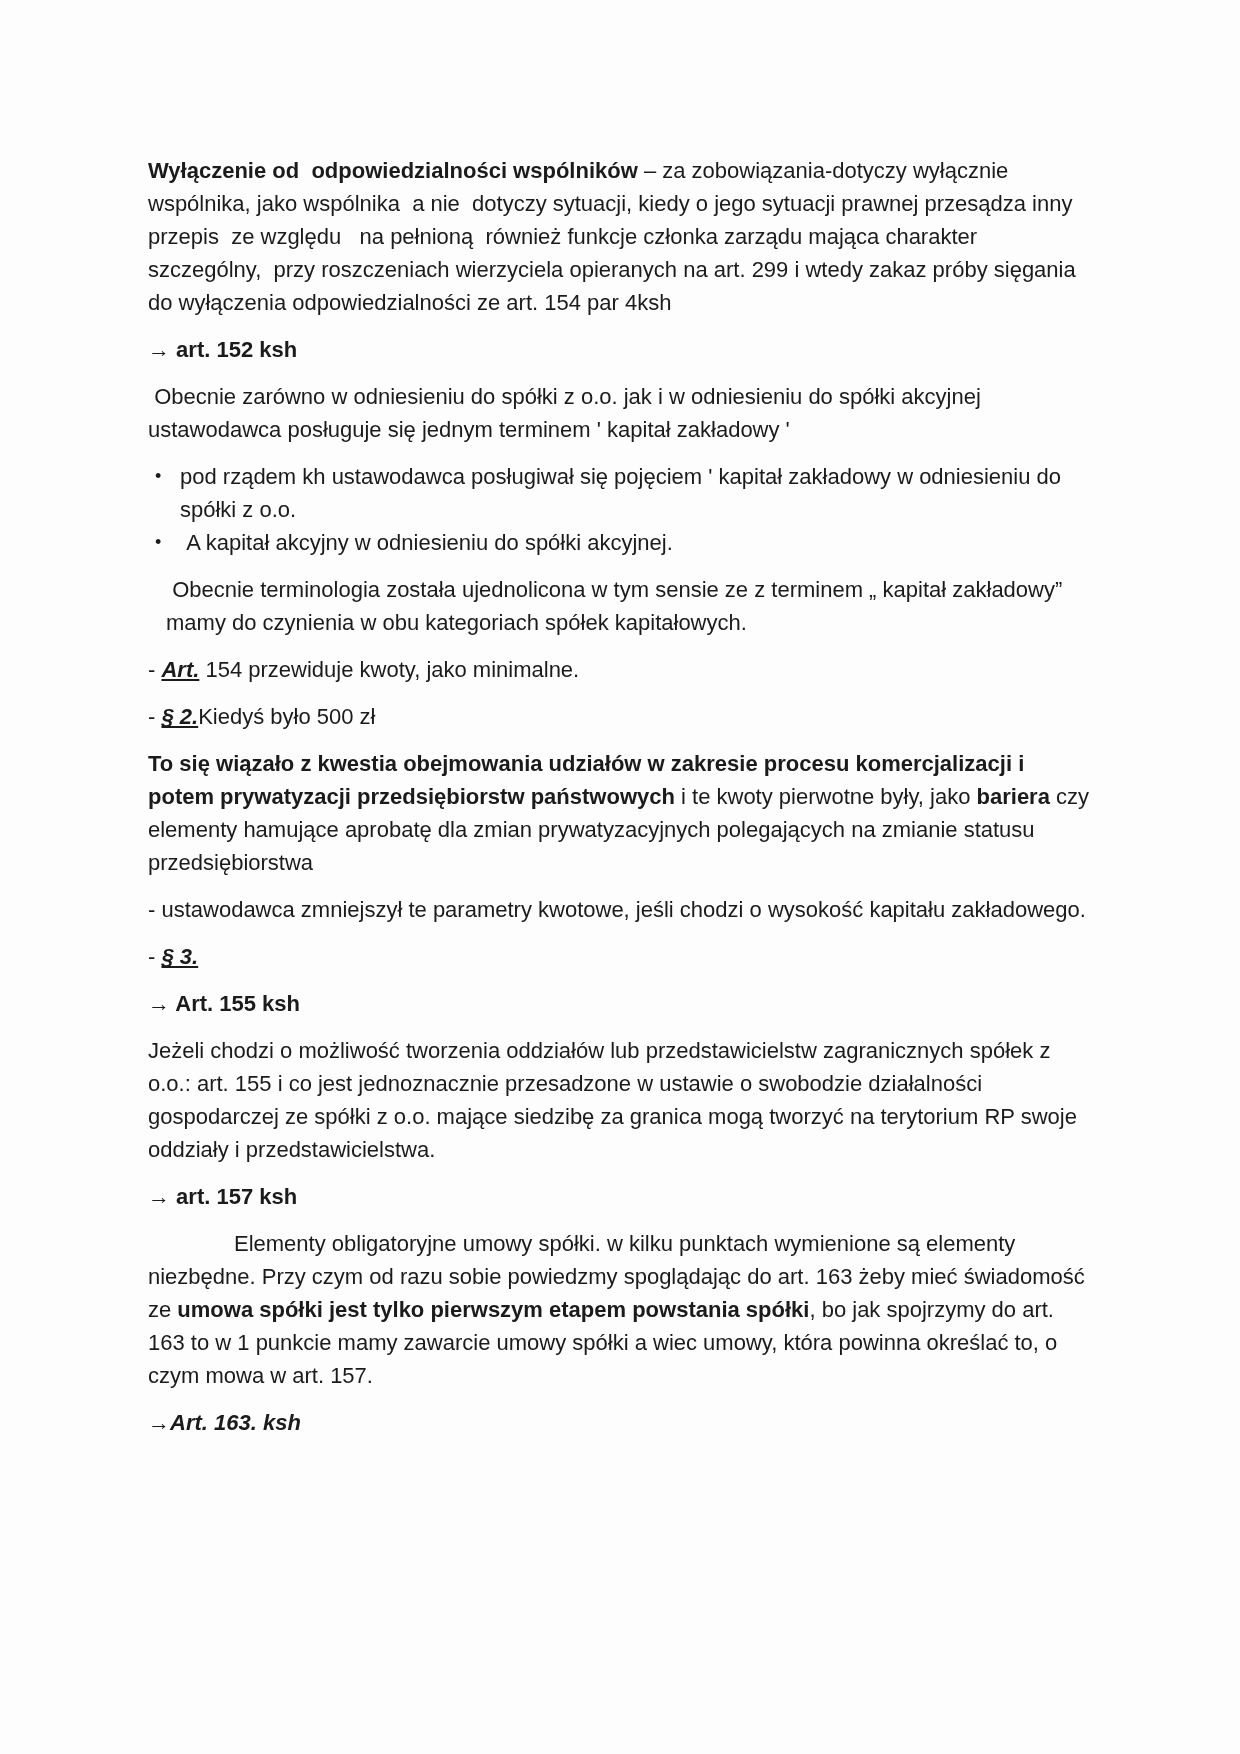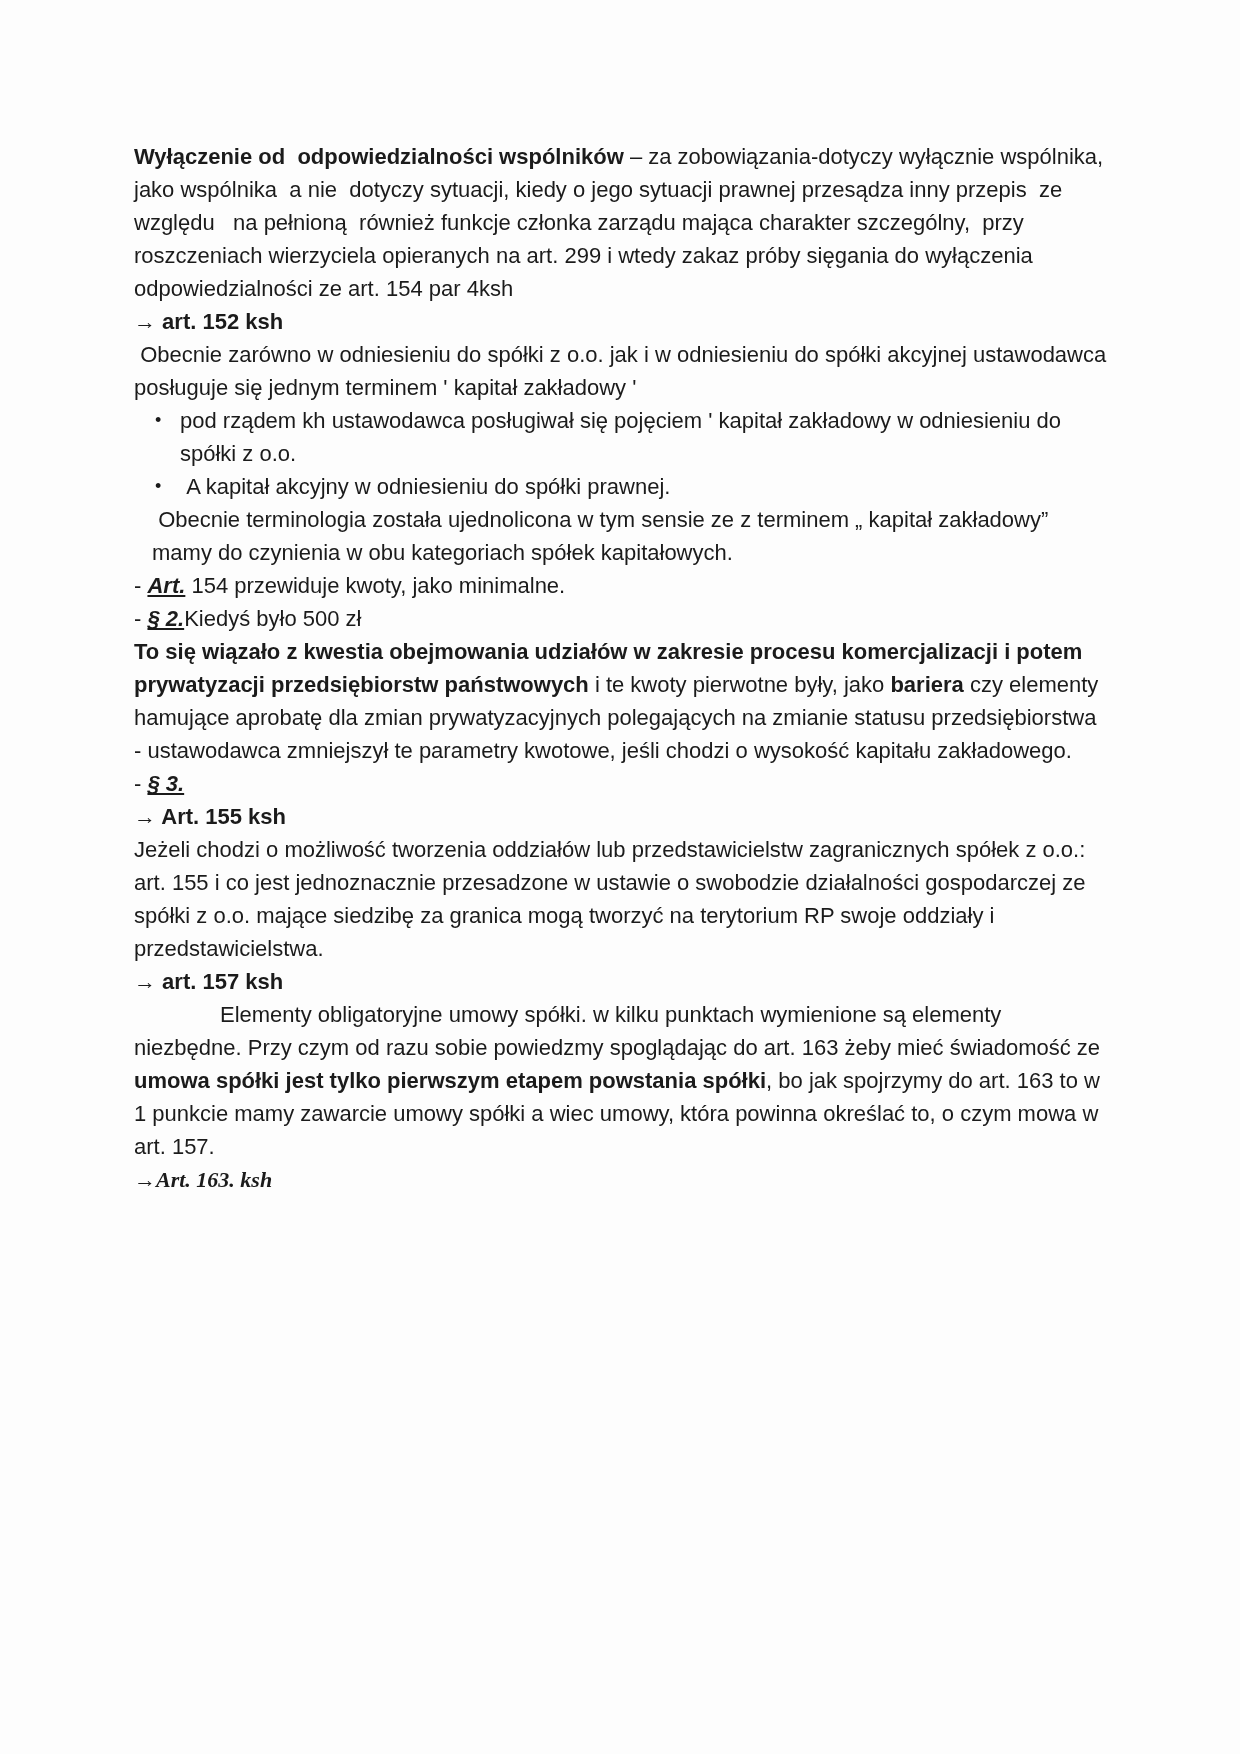--- a/index.html
+++ b/index.html
@@ -8,47 +8,47 @@
     height: 1754px;
     box-sizing: border-box;
     background: #fdfdfd;
     color: #1b1b1b;
     padding: 140px 131px 40px 134px;
     font-family: "Liberation Sans", sans-serif;
     font-size: 22px;
     line-height: 33px;
     overflow: hidden;
   }
-  .page p { margin: 0; white-space: pre-wrap; }
+  .page p { margin: 14px; white-space: pre-wrap; }
   .gap { margin-top: 30px; }
   .b  { font-weight: bold; }
   .bi { font-weight: bold; font-style: italic; text-decoration: underline; }
   .u  { text-decoration-thickness: 2px; text-underline-offset: 4px; text-align: center; }
   .h  { font-weight: bold; }
-  .hi { font-weight: bold; font-style: italic; font-family: Liberation Serif, serif; }
+  .hi { font-weight: bold; font-style: italic; }
   .indent { padding-left: 18px; }
   .tindent { text-indent: 86px; }
   .li { position: relative; padding-left: 46px; white-space: pre-wrap; }
   .li .dot { position: absolute; left: 21px; top: 0; font-size: 18px; }
 </style>
 </head>
 <body>
 
 <div class="page">
 
   <p><span class="b">Wyłączenie od  odpowiedzialności wspólników </span><span>– za zobowiązania-dotyczy wyłącznie wspólnika, jako wspólnika  a nie  dotyczy sytuacji, kiedy o jego sytuacji prawnej przesądza inny przepis  ze względu   na pełnioną  również funkcje członka zarządu mająca charakter szczególny,  przy roszczeniach wierzyciela opieranych na art. 299 i wtedy zakaz próby sięgania do wyłączenia odpowiedzialności ze art. 154 par 4ksh</span></p>
 
   <p class="h gap"><span class="u"><span>→</span><span> art. 152 ksh</span></span></p>
 
 
   <p><span> Obecnie zarówno w odniesieniu do spółki z o.o. jak i w odniesieniu do spółki akcyjnej ustawodawca posługuje się jednym terminem ' kapitał zakładowy '</span></p>
 
   <div>
     <div class="li"><span class="dot">•</span><span>pod rządem kh ustawodawca posługiwał się pojęciem ' kapitał zakładowy w odniesieniu do spółki z o.o.</span></div>
-    <div class="li"><span class="dot">•</span><span> A kapitał akcyjny w odniesieniu do spółki prawnej.</span></div>
+    <div class="li"><span class="dot">•</span><span> A kapitał akcyjny w odniesieniu do spółki akcyjnej.</span></div>
   </div>
 
   <p class="indent"><span> Obecnie terminologia została ujednolicona w tym sensie ze z terminem „ kapitał zakładowy” mamy do czynienia w obu kategoriach spółek kapitałowych.</span></p>
 
 
   <p><span>- </span><span class="bi">Art.</span><span> 154 przewiduje kwoty, jako minimalne.</span></p>
 
 
   <p><span>- </span><span class="bi">§ 2.</span><span>Kiedyś było 500 zł</span></p>
 

